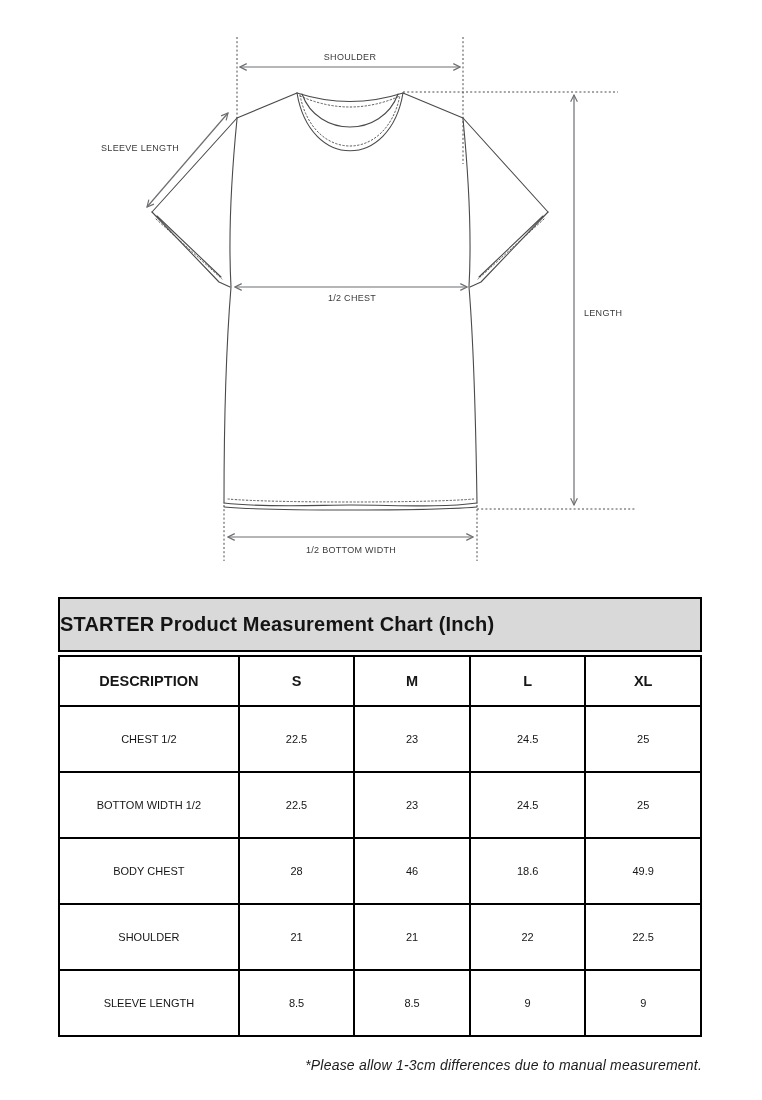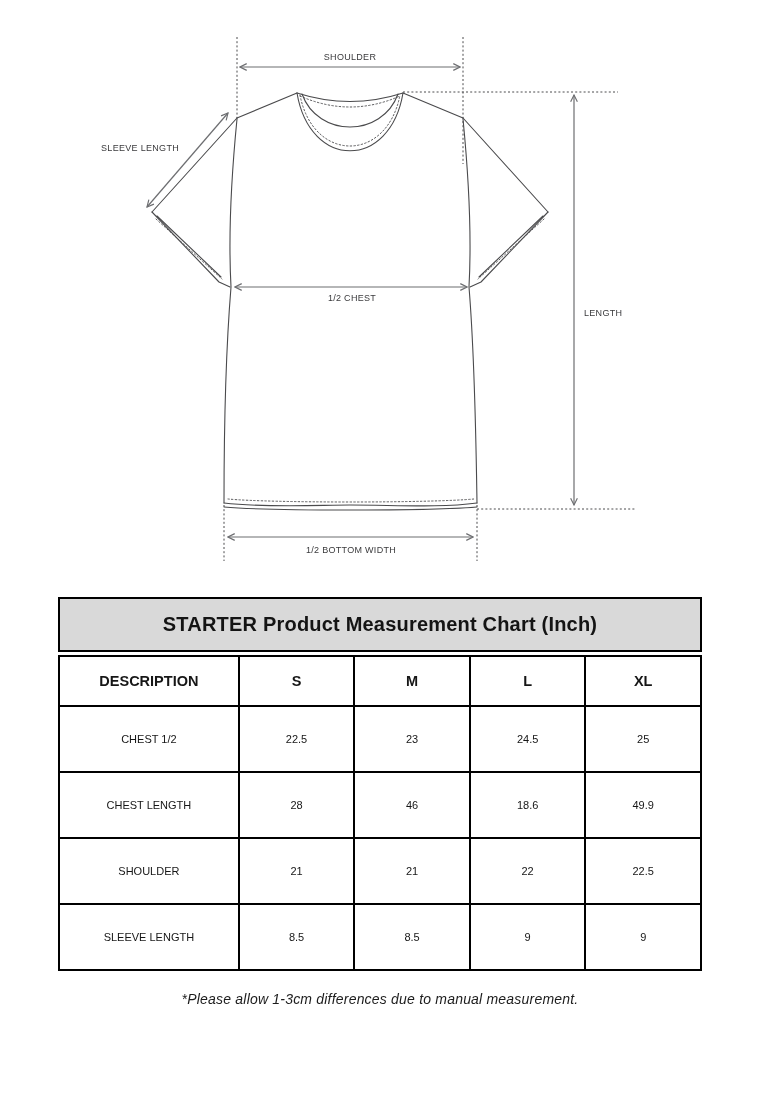--- a/index.html
+++ b/index.html
@@ -16,21 +16,21 @@
     font-size: 9px;
     fill: #3a3a3c;
     letter-spacing: 0.3px;
   }
   .sheet { width: 644px; margin: 17px 0 0 58px; }
   .title-bar {
     box-sizing: border-box;
     height: 55px;
     border: 2px solid #000000;
     background: #d9d9d9;
-    display: flex; align-items: center; justify-content: center;
+    display: flex; align-items: center; justify-content: flex-start;
     font-size: 20px; font-weight: bold; letter-spacing: 0.2px;
     color: #141414;
     margin-bottom: 3px;
   }
   table.meas {
     width: 100%;
     border-collapse: collapse;
     table-layout: fixed;
   }
   table.meas th, table.meas td {
@@ -41,21 +41,21 @@
     color: #161616;
     padding: 0;
   }
   table.meas thead th { height: 48px; font-weight: bold; font-size: 14.5px; }
   table.meas tbody td { height: 64px; font-weight: normal; }
   col.desc-col { width: 28%; }
   col.size-col { width: 18%; }
   .note {
     width: 644px;
     margin: 20px 0 13px 58px;
-    text-align: center;
+    text-align: right;
     font-style: italic;
     font-size: 14px;
     color: #1c1c1c;
     letter-spacing: 0.2px;
   }
 </style>
 </head>
 <body>
 
 <div class="diagram-wrap">
@@ -143,21 +143,28 @@
     </thead>
     <tbody>
       <tr>
         <td>CHEST 1/2</td>
         <td>22.5</td>
         <td>23</td>
         <td>24.5</td>
         <td>25</td>
       </tr>
       <tr>
-        <td>CHEST LENGTH</td>
+        <td>BOTTOM WIDTH 1/2</td>
+        <td>22.5</td>
+        <td>23</td>
+        <td>24.5</td>
+        <td>25</td>
+      </tr>
+      <tr>
+        <td>BODY CHEST</td>
         <td>28</td>
         <td>46</td>
         <td>18.6</td>
         <td>49.9</td>
       </tr>
       <tr>
         <td>SHOULDER</td>
         <td>21</td>
         <td>21</td>
         <td>22</td>

